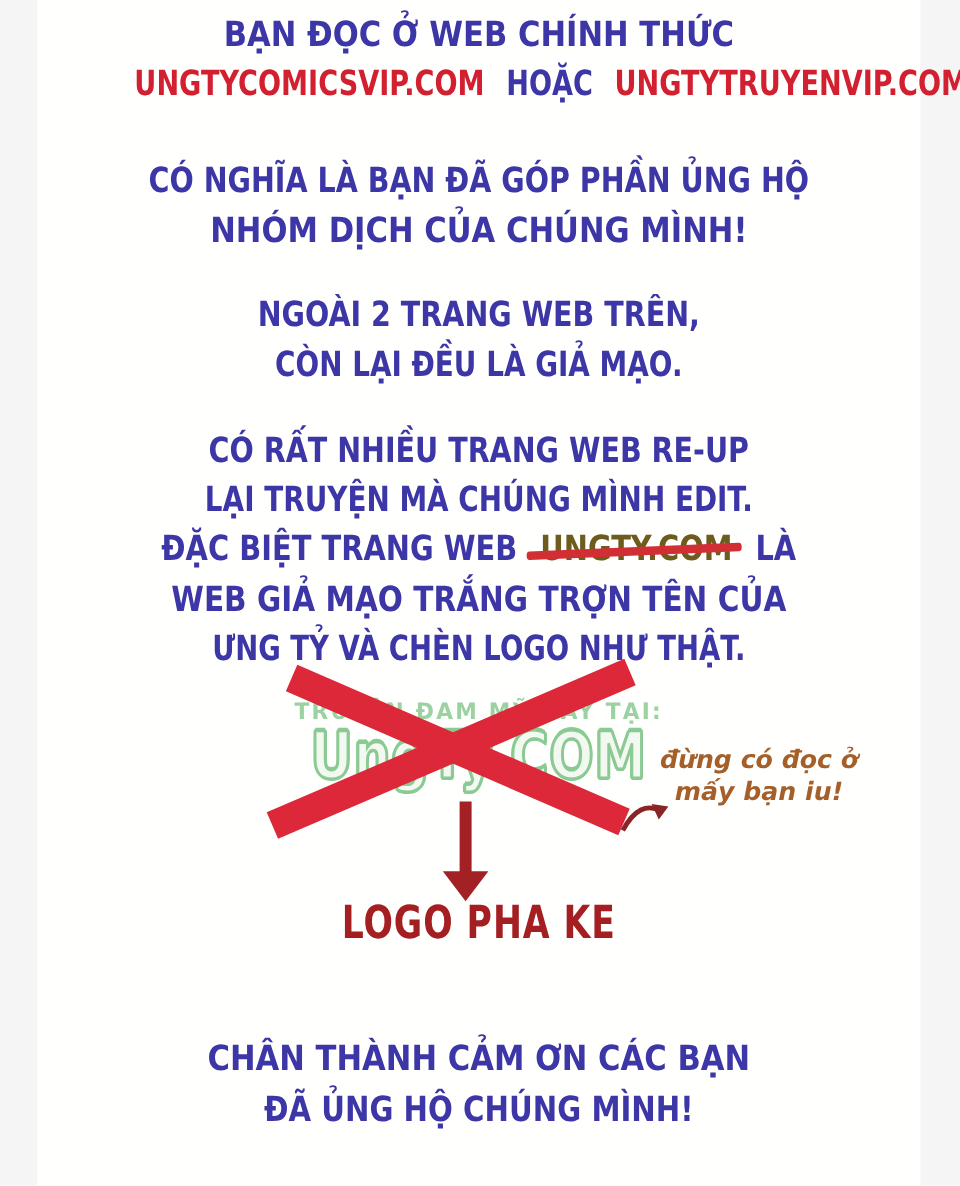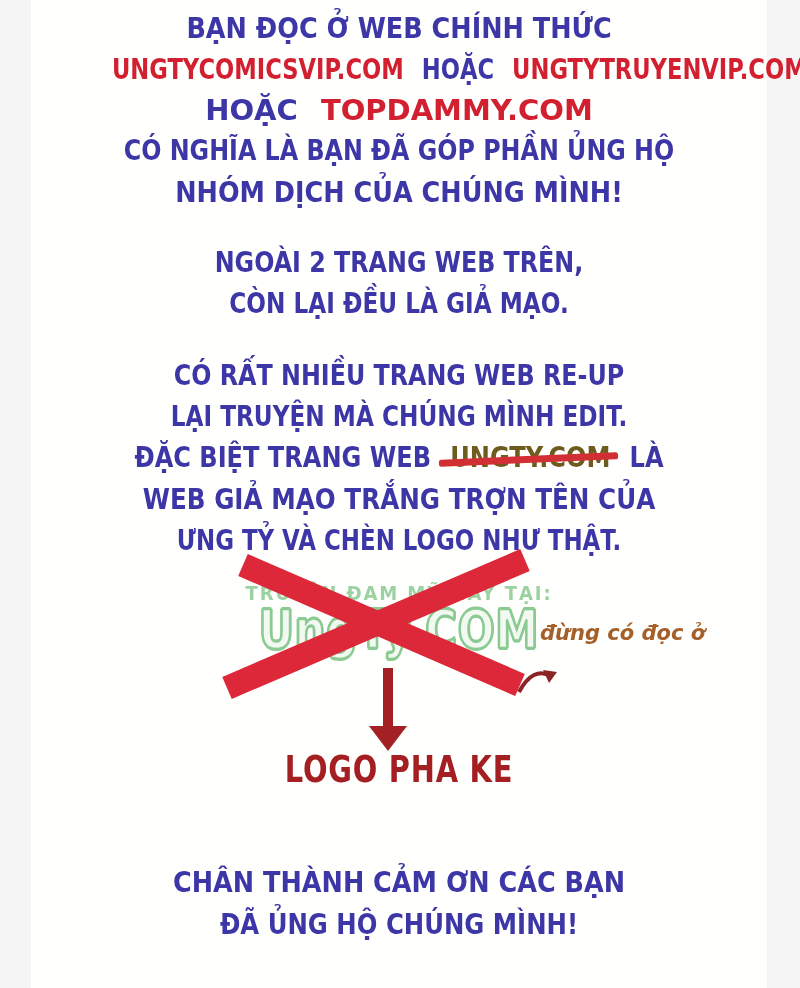--- a/index.html
+++ b/index.html
@@ -43,44 +43,40 @@
   .logo-main{
     top:599px;font-size:54px;letter-spacing:1px;
     color:#f1f9f1;
     -webkit-text-stroke:2.5px #8bca92;
     text-shadow:2px 0 0 #8bca92,-2px 0 0 #8bca92,0 2px 0 #8bca92,0 -2px 0 #8bca92;
     transform:scaleX(.80);
   }
   .figure-svg{position:absolute;left:31px;top:548px;}
   .hand-note{
     position:absolute;left:540px;top:620px;width:185px;
-    color:#a5602a;
+    text-align:center;color:#a5602a;
     font-style:italic;font-size:21px;line-height:27px;
     white-space:nowrap;
   }
   .fake-label{
     top:748px;font-size:38px;color:#a41f22;letter-spacing:1px;
     transform:scaleX(.76);
   }
 </style>
 </head>
 <body>
 
 <div class="stage">
   <div class="panel"></div>
 
   <div class="line blue sx88" style="top:12px">BẠN ĐỌC Ở WEB CHÍNH THỨC</div>
   <div class="line composite sx78" style="top:53px">
     <span class="red">UNGTYCOMICSVIP.COM</span>
     <span class="blue">HOẶC</span>
     <span class="red">UNGTYTRUYENVIP.COM</span>
-  </div>
-  <div class="line composite" style="top:94px">
-    <span class="blue">HOẶC</span>
-    <span class="red">TOPDAMMY.COM</span>
   </div>
   <div class="line blue sx82" style="top:134px">CÓ NGHĨA LÀ BẠN ĐÃ GÓP PHẦN ỦNG HỘ</div>
   <div class="line blue sx88" style="top:176px">NHÓM DỊCH CỦA CHÚNG MÌNH!</div>
 
   <div class="line blue sx82" style="top:246px">NGOÀI 2 TRANG WEB TRÊN,</div>
   <div class="line blue sx80" style="top:287px">CÒN LẠI ĐỀU LÀ GIẢ MẠO.</div>
 
   <div class="line blue sx82" style="top:359px">CÓ RẤT NHIỀU TRANG WEB RE-UP</div>
   <div class="line blue sx80" style="top:400px">LẠI TRUYỆN MÀ CHÚNG MÌNH EDIT.</div>
   <div class="line composite blue sx83" style="top:441px">
@@ -101,19 +97,20 @@
 
     <path d="M 488 144 Q 502 118 520 128" fill="none" stroke="#8b2525" stroke-width="4"></path>
     <polygon points="526,124 512,122 518,135" fill="#8b2525"></polygon>
 
     <line x1="357" y1="120" x2="357" y2="182" stroke="#a32125" stroke-width="10"></line>
     <polygon points="357,203 338,178 376,178" fill="#a32125"></polygon>
   </svg>
 
   <div class="hand-note">
     <div>đừng có đọc ở</div>
+    <div>mấy bạn iu!</div>
   </div>
 
   <div class="line fake-label">LOGO PHA KE</div>
 
   <div class="line blue sx88" style="top:866px">CHÂN THÀNH CẢM ƠN CÁC BẠN</div>
   <div class="line blue sx84" style="top:908px">ĐÃ ỦNG HỘ CHÚNG MÌNH!</div>
 </div>
 
 </body></html>

